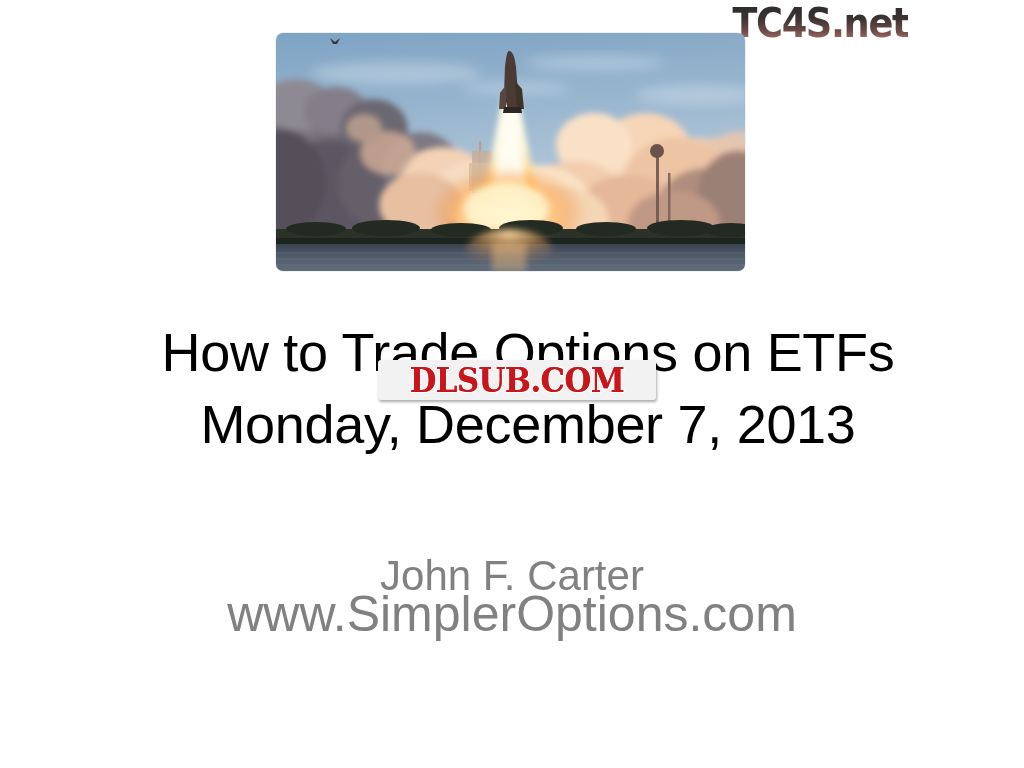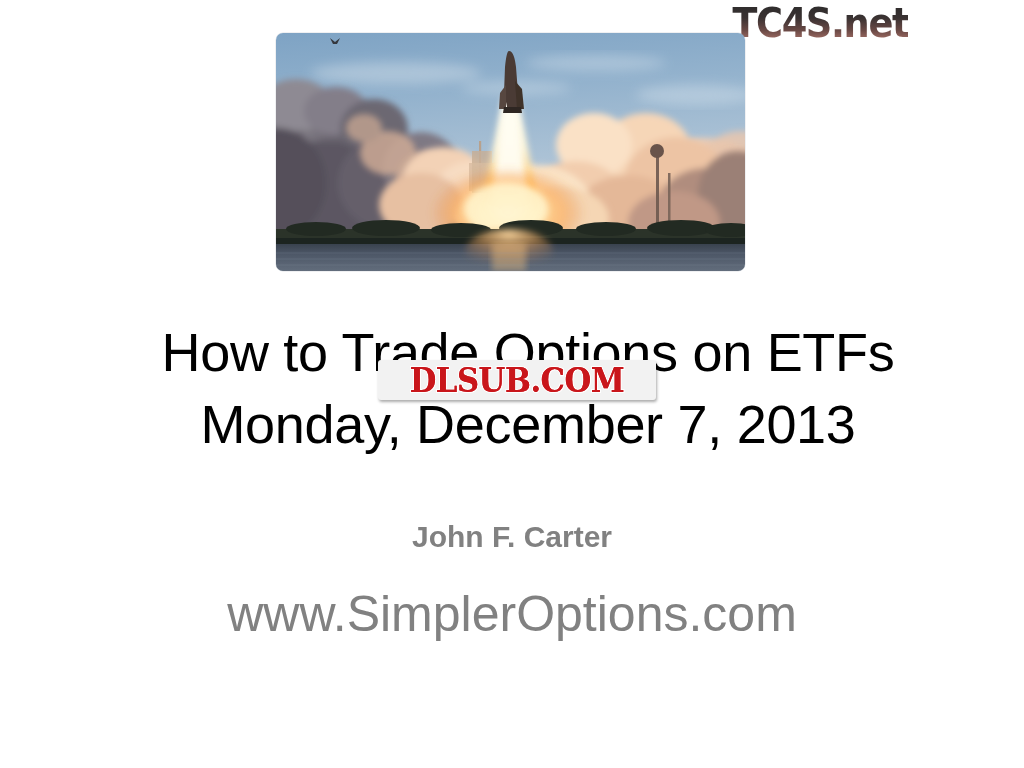--- a/index.html
+++ b/index.html
@@ -76,21 +76,21 @@
 
   
   .subtitle-block {
     position: absolute;
     left: 0;
     width: 1024px;
     text-align: center;
     color: #818181;
     font-weight: 300;
   }
-  #subtitle-author { top: 520px; font-size: 30px; font-weight: bold; }
+  #subtitle-author { top: 552px; font-size: 42px; }
   #subtitle-website { top: 585px; font-size: 50px; }
 
   
   #dlsub-watermark {
     position: absolute;
     left: 378px;
     top: 360px;
     width: 278px;
     height: 40px;
   }

